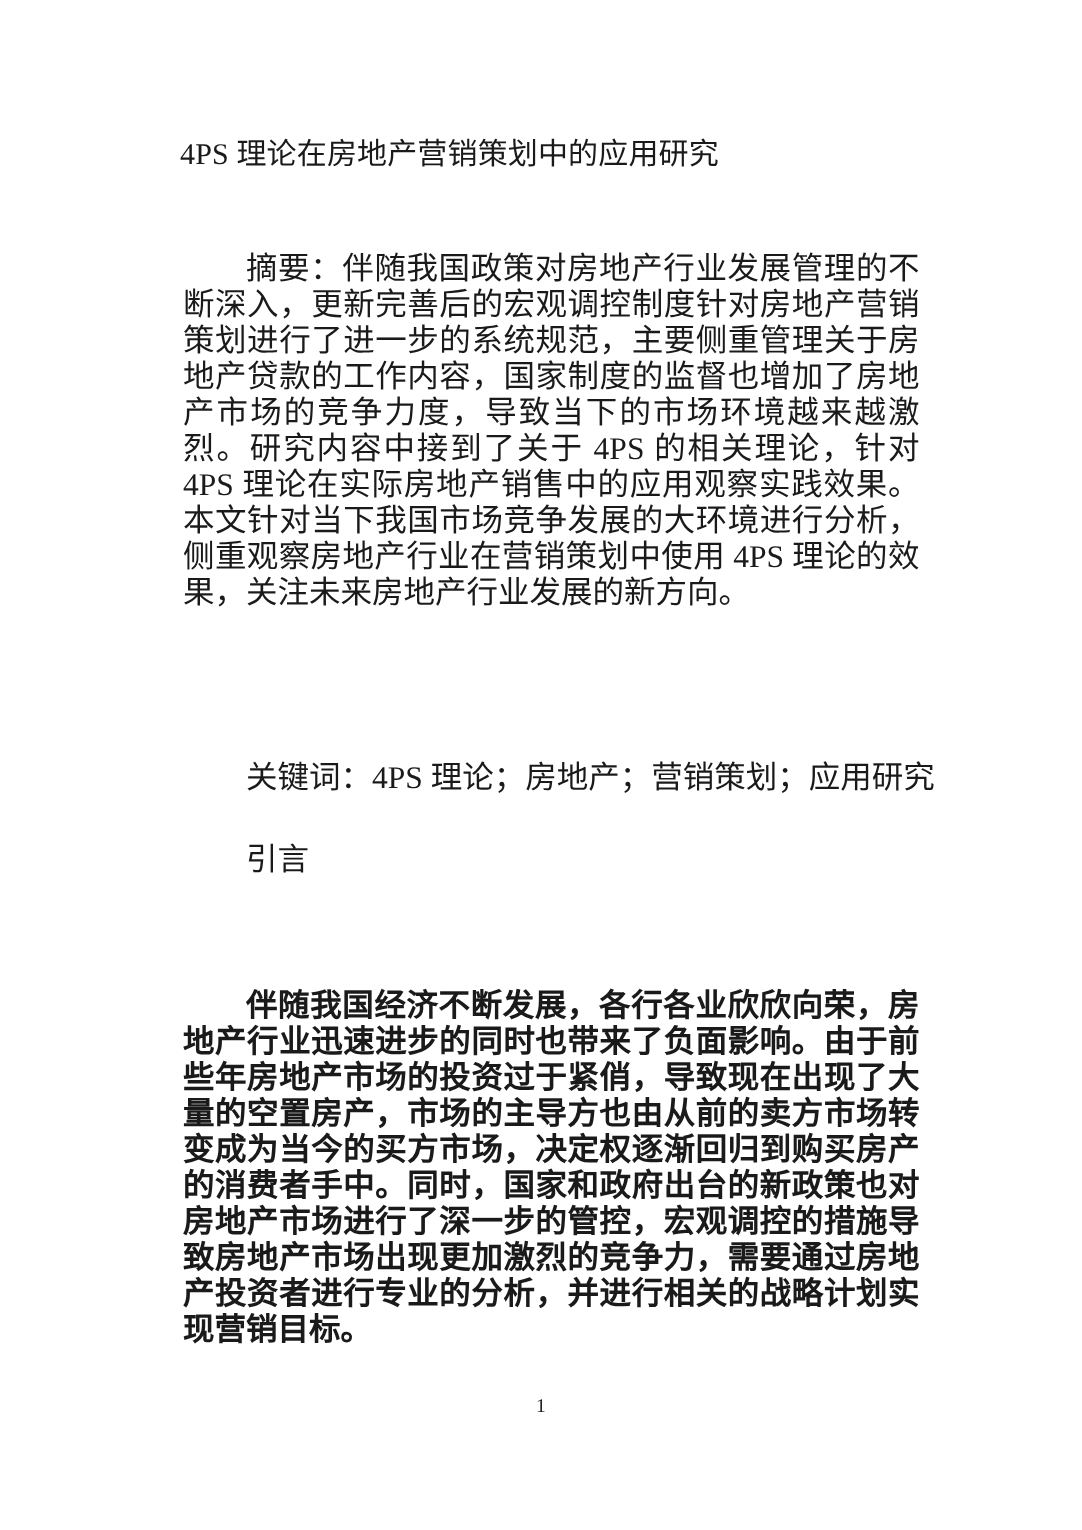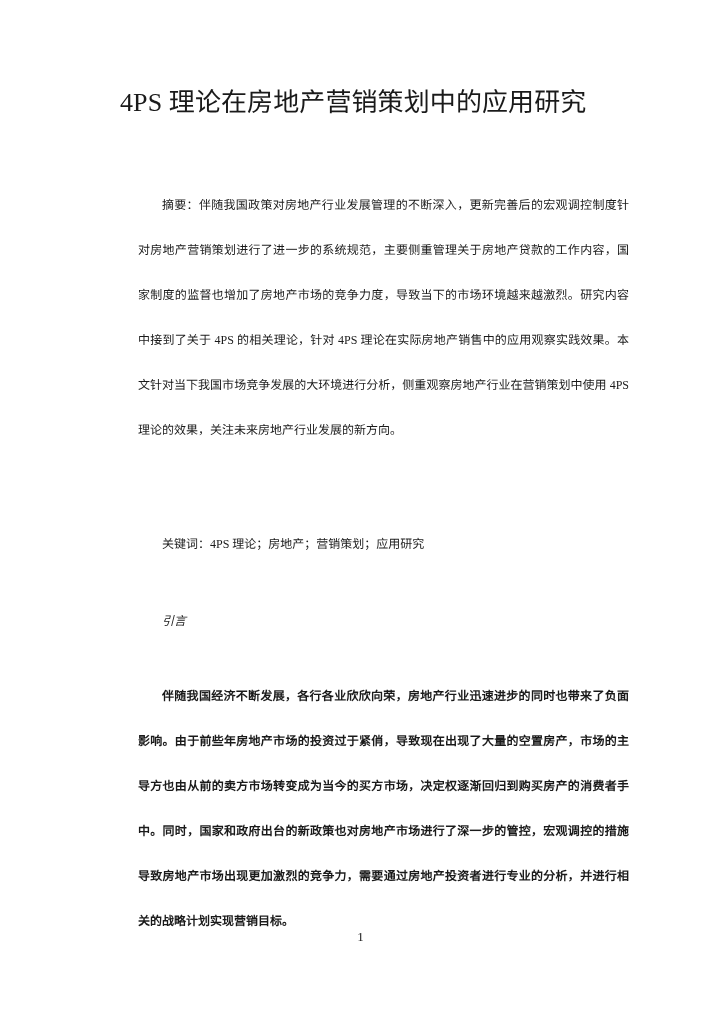--- a/index.html
+++ b/index.html
@@ -23,60 +23,60 @@
   
   .content {
     position: absolute;
     left: 122px;
     top: 0;
     width: 491px;
   }
 
   
   .doc-title {
-    font-size: 26px;
+    font-size: 20px;
     font-weight: normal;
     line-height: 34px;
     letter-spacing: 0.1px;
     margin: 0;
     padding: 0;
     text-align: left;
     white-space: nowrap;
     position: absolute;
     left: -2px;
     top: 86px;
   }
 
   
   .para {
     position: absolute;
     left: 0;
     width: 491px;
-    font-size: 12px;
-    line-height: 45px;
+    font-size: 21px;
+    line-height: 24px;
     text-align: justify;
     text-justify: inter-ideograph;
     text-align-last: left;
-    margin: 16px;
+    margin: 0;
     letter-spacing: 0px;
   }
 
   .para.indent {
     text-indent: 2em;
   }
 
   .para.nowrap-line {
     white-space: nowrap;
     text-align: left;
   }
 
   
   #abstract      { top: 167px; }
   #keywords      { top: 506px; }
-  #section-intro { top: 583px; font-style: italic; }
+  #section-intro { top: 561px; }
   #intro-body    { top: 658px; font-weight: bold; }
 
   
   .page-number {
     position: absolute;
     left: 0;
     right: 0;
     top: 928px;
     text-align: center;
     font-size: 13px;

